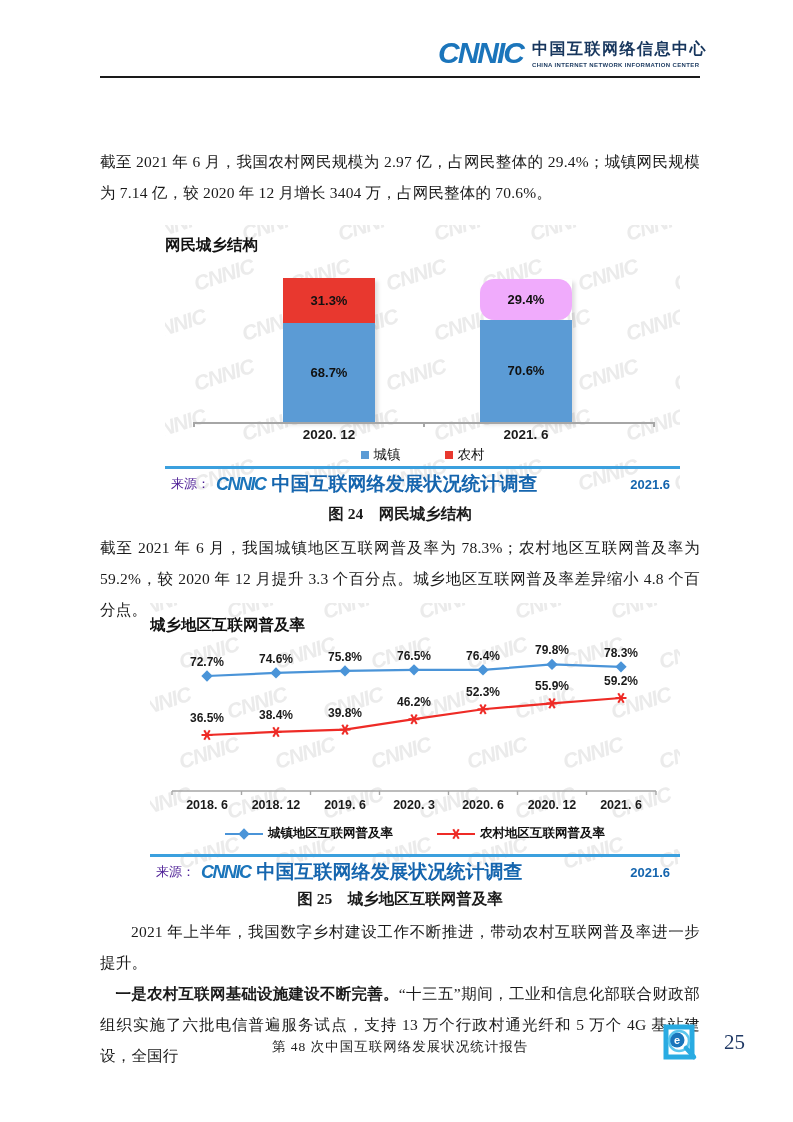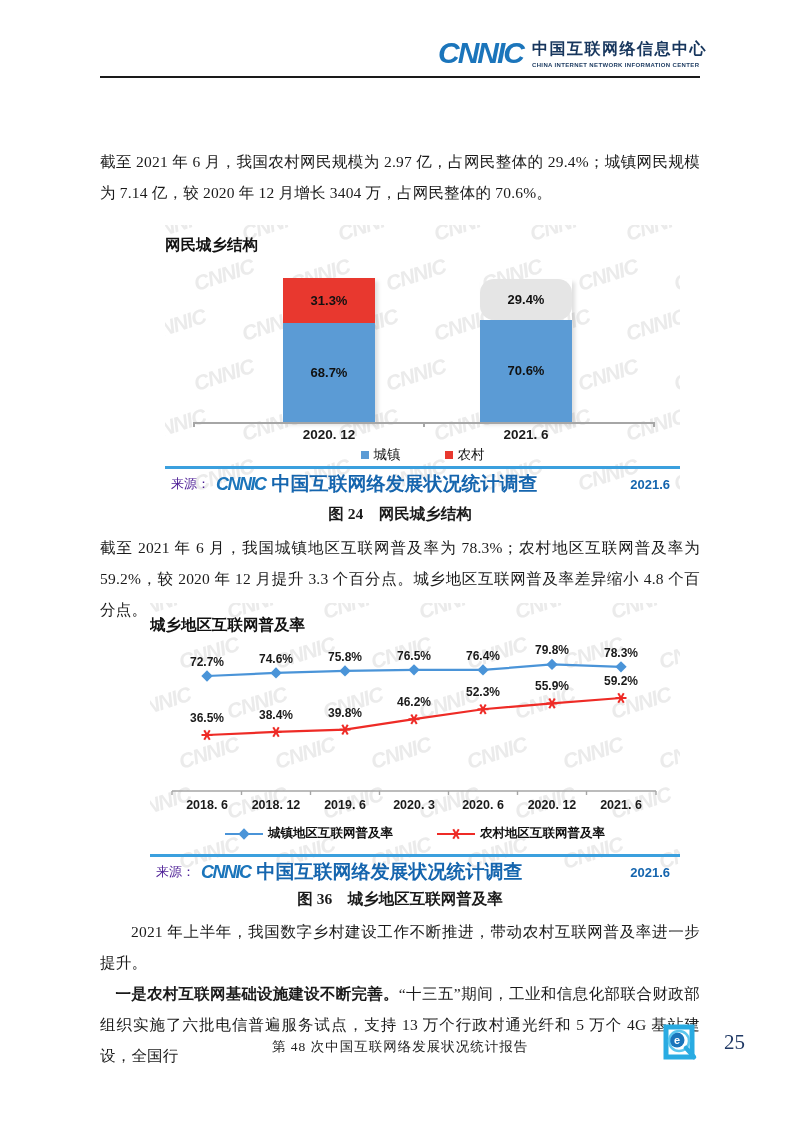--- a/index.html
+++ b/index.html
@@ -133,21 +133,21 @@
         <span class="wm-t" style="left: 412px; top: 238px;">CNNIC</span>
         <span class="wm-t" style="left: 508px; top: 238px;">CNNIC</span>
       </div>
     <div class="c-title">网民城乡结构</div>
     <div class="plot1">
         <div class="bar" style="left: 118px; width: 92px;">
           <div class="seg" style="height: 45.2285px; line-height: 45.2285px; background: rgb(232, 56, 47);">31.3%</div>
           <div class="seg" style="height: 99.2715px; line-height: 99.2715px; background: rgb(91, 155, 213); text-align: center;">68.7%</div>
         </div>
         <div class="bar" style="left: 315px; width: 92px;">
-          <div class="seg" style="height: 41px; line-height: 42.483px; background: #e5e5e5; border-radius: 14px;">29.4%</div>
+          <div class="seg" style="height: 41px; line-height: 42.483px; background: #f0abfc; border-radius: 14px;">29.4%</div>
           <div class="seg" style="height: 102.017px; line-height: 102.017px; background: rgb(91, 155, 213);">70.6%</div>
         </div>
       </div>
     <div class="axis1"></div>
     <div class="xlabels1">
         <div class="xlab1" style="left: 164px;">2020. 12</div>
         <div class="xlab1" style="left: 361px;">2021. 6</div>
       </div>
     <div class="legend legend1">
         <span class="lg-item"><span class="sw" style="background: rgb(91, 155, 213);"></span>城镇</span>
@@ -283,21 +283,21 @@
           </svg>农村地区互联网普及率</span>
       </div>
     <div class="divider"></div>
     <div class="source-row">
       <span class="src-prefix">来源：</span>
       <span class="src-logo">CNNIC</span>
       <span class="src-label">中国互联网络发展状况统计调查</span>
       <span class="src-date">2021.6</span>
     </div>
   </section>
-  <div class="fig-caption cap25">图 36　城乡地区互联网普及率</div>
+  <div class="fig-caption cap25">图 25　城乡地区互联网普及率</div>
 
   <div class="para-block">
     <p class="body-para p3">2021 年上半年，我国数字乡村建设工作不断推进，带动农村互联网普及率进一步提升。</p>
     <p class="body-para p4"><b class="lead">一是农村互联网基础设施建设不断完善。</b><span>“十三五”期间，工业和信息化部联合财政部组织实施了六批电信普遍服务试点，支持 13 万个行政村通光纤和 5 万个 4G 基站建设，全国行</span></p>
   </div>
 
   <div class="footer-title">第 48 次中国互联网络发展状况统计报告</div>
   <svg class="footer-icon" width="38" height="40" viewBox="0 0 38 40">
     <rect x="3" y="3" width="26" height="30" fill="#ffffff" stroke="#29ABE2" stroke-width="5"></rect>
     <circle cx="14" cy="16" r="7.5" fill="#1B75BB"></circle>

